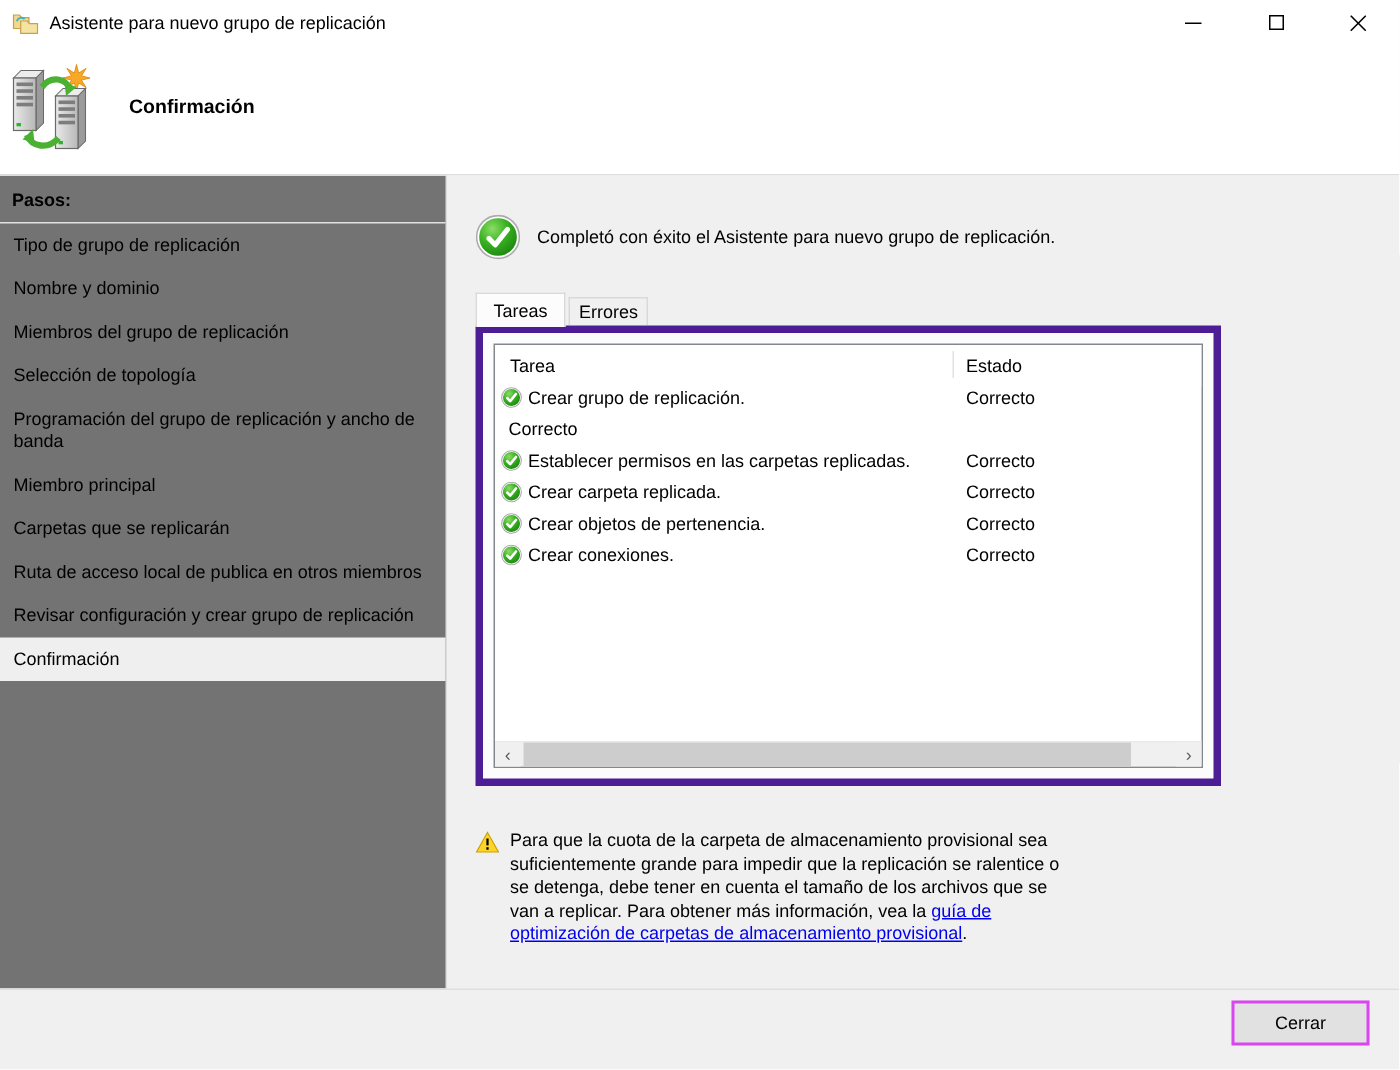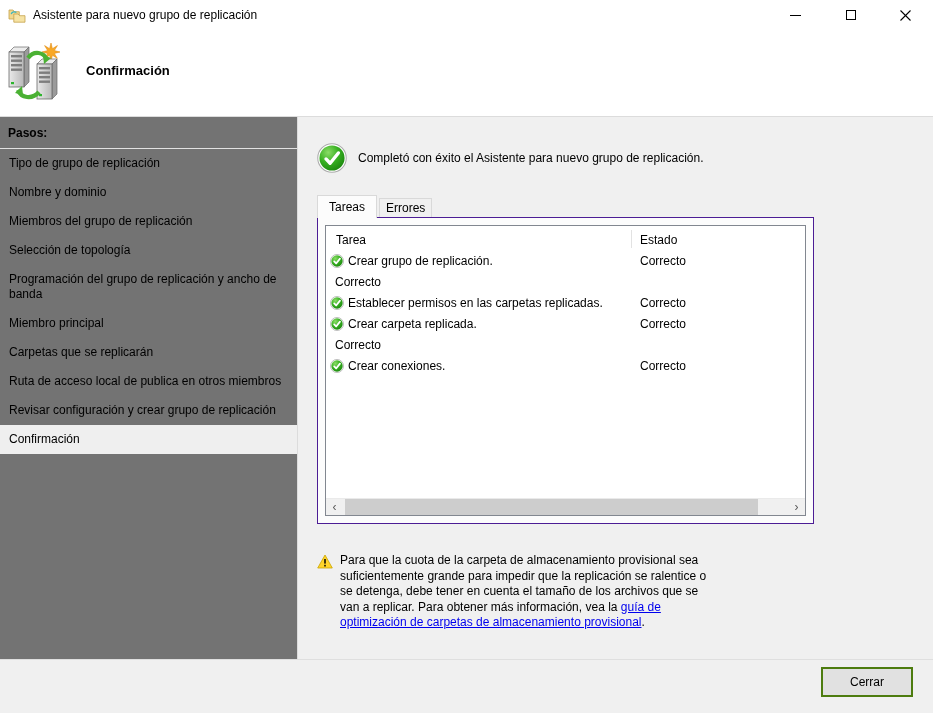--- a/index.html
+++ b/index.html
@@ -33,21 +33,21 @@
 
   .success-row { position:absolute; left:19px; top:26px; display:flex; align-items:center; gap:11px; }
   .success-text { font-size:12px; }
 
   
   .tab-area { position:absolute; left:19px; top:77px; width:497px; }
   .tab-strip { display:flex; align-items:flex-end; height:23px; }
   .tab { background:#f0f0f0; border:1px solid #d9d9d9; border-bottom:none; padding:2px 6px 3px; height:19px; margin-left:2px; cursor:default; }
   .tab:first-child { margin-left:0; }
   .tab.selected { background:#fcfcfc; height:23px; padding:4px 11px; position:relative; z-index:2; margin-bottom:-1px; margin-left:0; }
-  .tab-page { position:relative; z-index:1; background:#fcfcfc; border:1px solid #4c1d95; height:307px; padding:7px; }
+  .tab-page { position:relative; z-index:1; background:#fcfcfc; border:5px solid #4c1d95; height:307px; padding:7px; }
 
   
   .listview { position:relative; background:#fff; border:1px solid #828790; height:100%; overflow:hidden; }
   .lv-header { position:relative; display:flex; align-items:center; height:28px; background:#fff; }
   .lv-h-task { width:305px; padding-left:10px; }
   .lv-h-divider { position:absolute; left:305px; top:4px; bottom:6px; width:1px; background:#e2e2e2; }
   .lv-h-status { padding-left:9px; }
   .lv-row { display:flex; align-items:flex-start; height:21px; }
   .lv-cell-task { display:flex; align-items:center; gap:4px; padding-left:4px; width:305px; }
   .lv-cell-status { padding-left:9px; }
@@ -59,21 +59,21 @@
   .sb-spacer { flex:1; }
 
   
   .warning { position:absolute; left:19px; top:436px; display:flex; gap:7px; }
   .warning-icon { flex:0 0 auto; margin-top:1px; }
   .warning-text { width:378px; line-height:15.5px; }
   .warning-link { color:#0000EE; text-decoration:underline; cursor:pointer; }
 
   
   .footer { height:54px; background:#f0f0f0; border-top:1px solid #dfdfdf; position:relative; }
-  .close-btn { position:absolute; right:20px; top:7px; width:92px; height:30px; background:#e1e1e1; border:2px solid #4d7c0f; font-family:"Liberation Sans", sans-serif; font-size:12px; color:#000; }
+  .close-btn { position:absolute; right:20px; top:7px; width:92px; height:30px; background:#e1e1e1; border:2px solid #d946ef; font-family:"Liberation Sans", sans-serif; font-size:12px; color:#000; }
 
   .check-icon { display:flex; }
   svg { display:block; }
 </style>
 </head>
 <body>
 
 <svg width="0" height="0" style="position:absolute" aria-hidden="true">
   <defs>
     <radialGradient id="greenBall" cx="35%" cy="28%" r="80%">
@@ -251,20 +251,30 @@
           <circle cx="16" cy="16" r="15" fill="#fff" stroke="#a8a8a8" stroke-width="1.6"></circle>
           <circle cx="16" cy="16" r="13" fill="url(#greenBall)"></circle>
           <path d="M9.6 17 L14 21.6 L22.8 10.6" fill="none" stroke="#fff" stroke-width="4" stroke-linecap="round" stroke-linejoin="round"></path>
         </svg>
       </span>
       <span>Crear carpeta replicada.</span>
     </div>
     <div class="lv-cell-status">Correcto</div>
   </div>
                 <div class="lv-row">
+    <div class="lv-cell-task">
+      <span class="check-icon">
+        <svg viewBox="0 0 32 32" width="14" height="14">
+          <circle cx="16" cy="16" r="15" fill="#fff" stroke="#a8a8a8" stroke-width="1.6"></circle>
+          <circle cx="16" cy="16" r="13" fill="url(#greenBall)"></circle>
+          <path d="M9.6 17 L14 21.6 L22.8 10.6" fill="none" stroke="#fff" stroke-width="4" stroke-linecap="round" stroke-linejoin="round"></path>
+        </svg>
+      </span>
+      <span>Crear objetos de pertenencia.</span>
+    </div>
     <div class="lv-cell-status">Correcto</div>
   </div>
                 <div class="lv-row">
     <div class="lv-cell-task">
       <span class="check-icon">
         <svg viewBox="0 0 32 32" width="14" height="14">
           <circle cx="16" cy="16" r="15" fill="#fff" stroke="#a8a8a8" stroke-width="1.6"></circle>
           <circle cx="16" cy="16" r="13" fill="url(#greenBall)"></circle>
           <path d="M9.6 17 L14 21.6 L22.8 10.6" fill="none" stroke="#fff" stroke-width="4" stroke-linecap="round" stroke-linejoin="round"></path>
         </svg>

